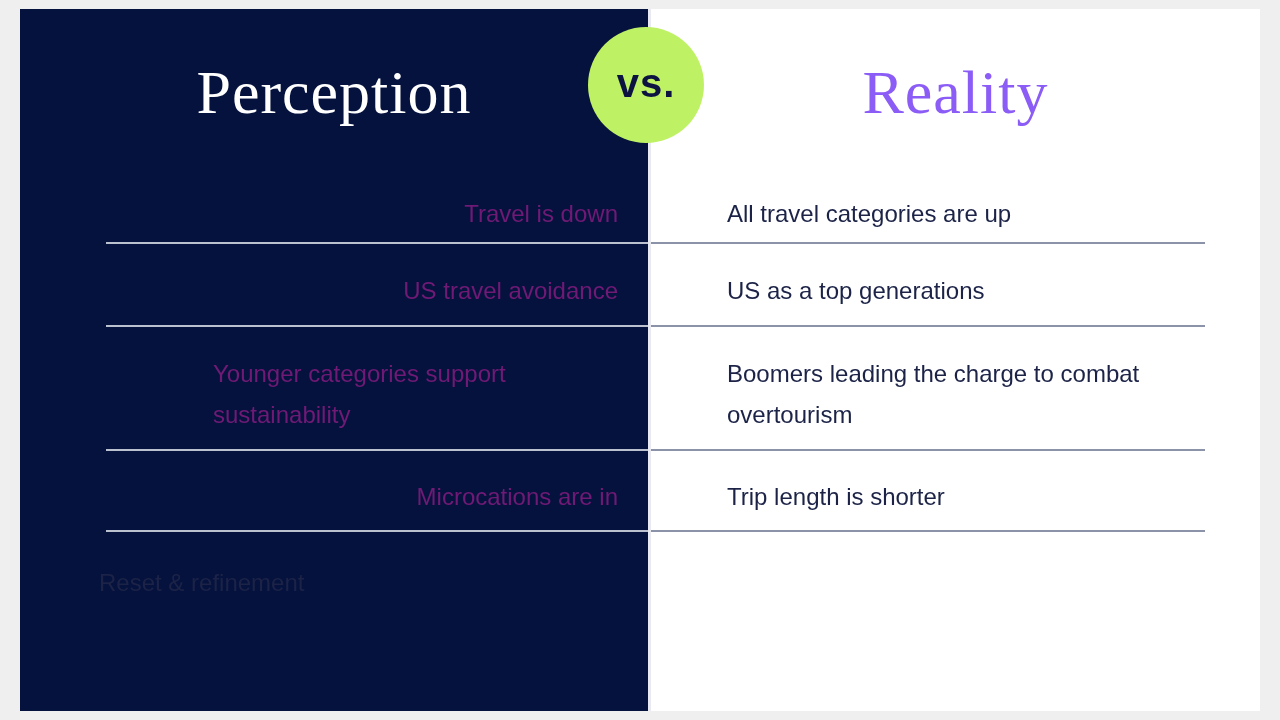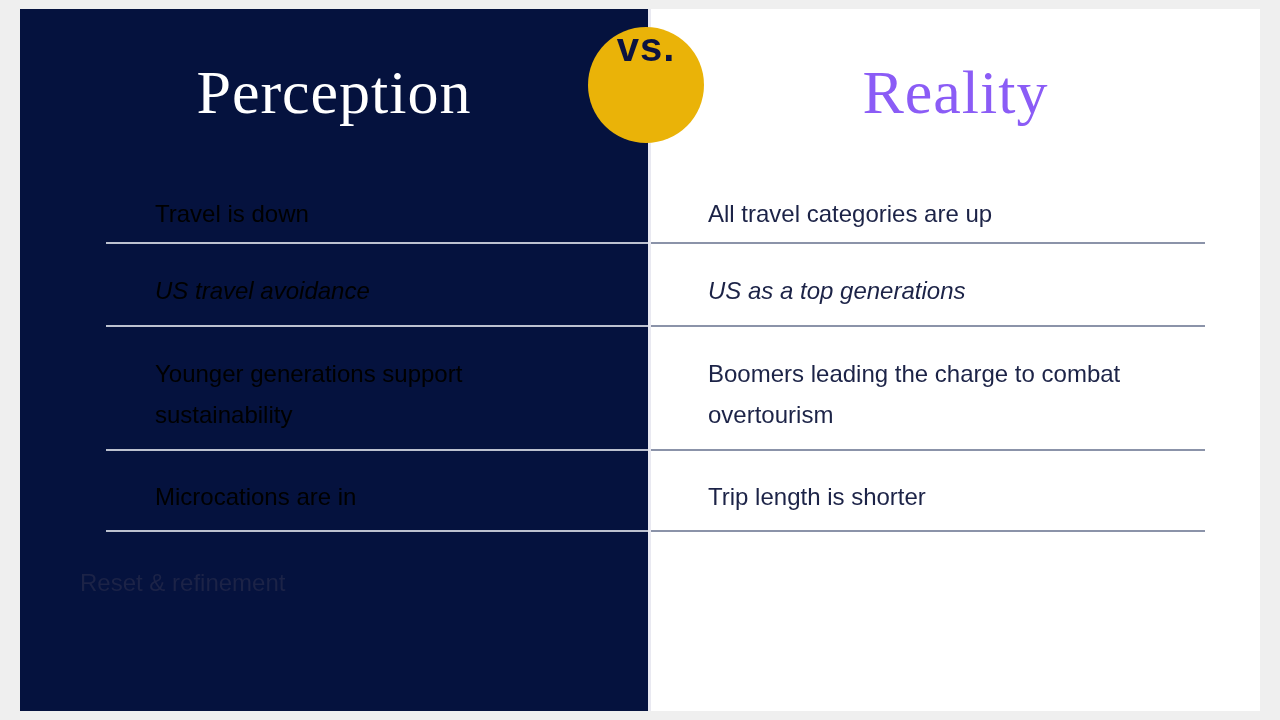--- a/index.html
+++ b/index.html
@@ -57,22 +57,23 @@
     width: 609px;
     color: #8b5cf6;
   }
   .vs-badge {
     position: absolute;
     left: 568px;
     top: 18px;
     width: 116px;
     height: 116px;
     border-radius: 50%;
-    background: #eab308;
+    background: #bef264;
     display: flex;
+    align-items: center;
     justify-content: center;
     z-index: 3;
   }
   .vs-badge span {
     color: #0c1340;
     font-size: 40px;
     font-weight: 700;
     letter-spacing: 1px;
     line-height: 1;
     padding-bottom: 4px;
@@ -83,42 +84,43 @@
     top: 164px;
     width: 1240px;
     z-index: 2;
   }
   .row {
     position: relative;
     display: flex;
     align-items: stretch;
   }
   .row-1 { height: 71px; }
-  .row-2 { height: 83px; font-style: italic; }
+  .row-2 { height: 83px; }
   .row-3 { height: 79px; }
   .row-4 { height: 124px; }
   .row-5 { height: 81px; }
   .row-6 { height: 91px; }
   .cell {
     display: flex;
     align-items: center;
     padding-top: 12px;
     font-size: 24px;
     line-height: 1.7;
   }
   .cell-left {
     flex: 0 0 628px;
     padding-left: 135px;
     padding-right: 30px;
-    color: #000000;
+    color: #701a75;
+    justify-content: flex-end;
   }
   .cell-left p { max-width: 405px; }
   .cell-right {
     flex: 1 1 auto;
-    padding-left: 60px;
+    padding-left: 79px;
     padding-right: 20px;
     color: #1c2347;
   }
   .cell-right p { max-width: 440px; }
   
   .row:not(.row-6)::before {
     content: "";
     position: absolute;
     bottom: 0;
     left: 86px;
@@ -168,21 +170,21 @@
           <p>US travel avoidance</p>
         </div>
         <div class="cell cell-right">
           <p>US as a top generations</p>
         </div>
       </div>
 
 
       <div class="row row-4">
         <div class="cell cell-left">
-          <p>Younger generations support sustainability</p>
+          <p>Younger categories support sustainability</p>
         </div>
         <div class="cell cell-right">
           <p>Boomers leading the charge to combat overtourism</p>
         </div>
       </div>
 
       <div class="row row-5">
         <div class="cell cell-left">
           <p>Microcations are in</p>
         </div>

